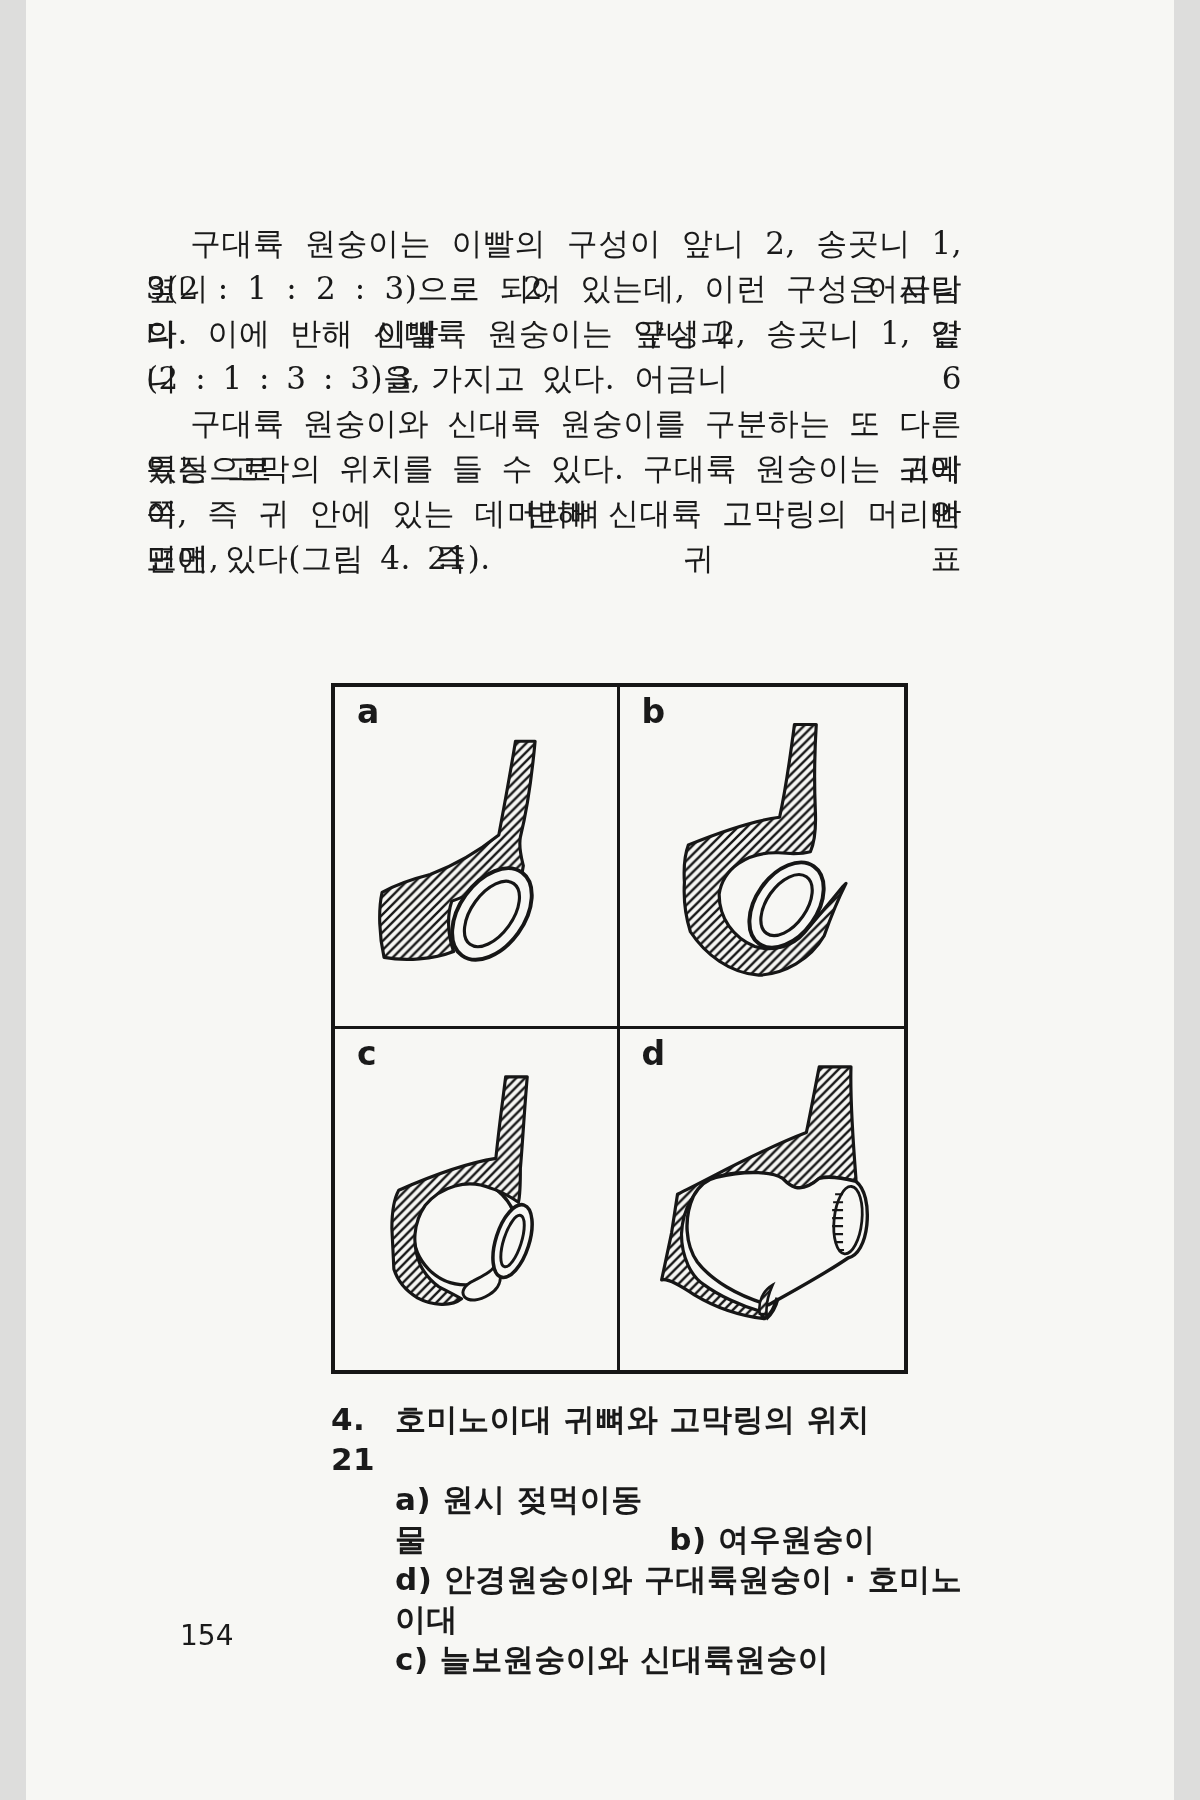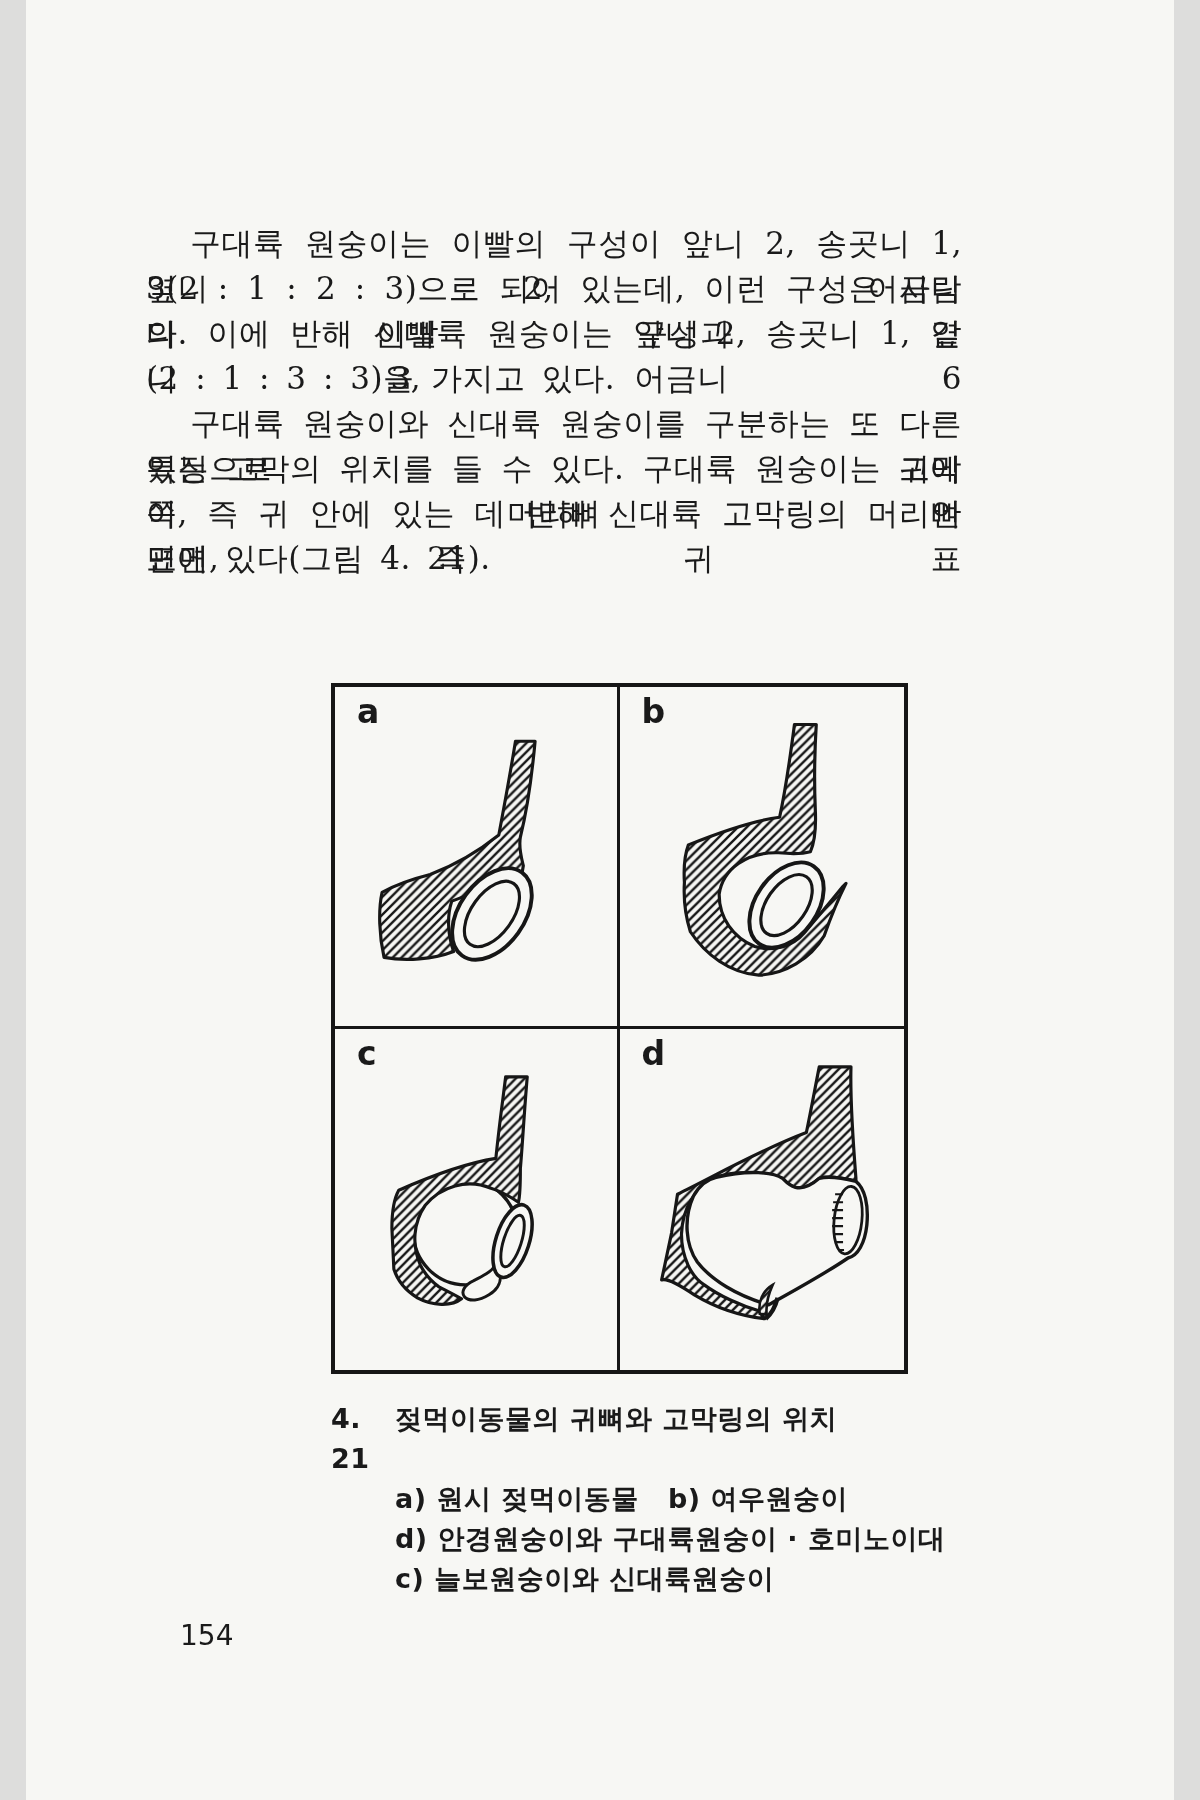--- a/index.html
+++ b/index.html
@@ -30,21 +30,21 @@
   .plabel{
     position:absolute;left:22px;top:8px;z-index:2;
     font-family:"DejaVu Sans","Liberation Sans",sans-serif;
     font-weight:700;font-size:33px;line-height:1;
   }
   .panel svg{position:absolute;inset:0;width:100%;height:100%;}
   
   .caption{
     position:absolute;left:305px;top:1399px;width:640px;
     font-family:"DejaVu Sans","Liberation Sans",sans-serif;
-    font-weight:600;font-size:27px;line-height:40px;letter-spacing:.5px;
+    font-weight:600;font-size:31px;line-height:40px;letter-spacing:.5px;
   }
   .cap-row{display:flex;}
   .cap-num{display:inline-block;width:64px;flex:0 0 64px;}
   .cap-sub{padding-left:64px;}
   .cap-item-a{display:inline-block;width:263px;}
   
   .page-num{
     position:absolute;left:154px;top:1619px;
     font-family:"DejaVu Sans","Liberation Sans",sans-serif;
     font-weight:500;font-size:28px;
@@ -166,21 +166,21 @@
         <path d="M217,166 h8 M215,174 h10 M214,182 h11 M214,190 h11 M214,198 h11 M215,206 h10 M217,214 h8 M220,222 h6" stroke="#161616" stroke-width="2.2" fill="none"></path>
         <path d="M141,286 C139,274 144,263 154,257 C149,268 147,278 148,287 Z" fill="url(#hpd)" stroke="#161616" stroke-width="2.6"></path>
         <path d="M147,291 C153,286 157,278 159,270" stroke="#161616" stroke-width="4.5" fill="none"></path>
       </svg>
     </div>
   </div>
 
   <div class="caption">
     <div class="cap-row">
       <span class="cap-num">4. 21</span>
-      <span>젖먹이동물의 귀뼈와 고막링의 위치</span>
+      <span>호미노이대 귀뼈와 고막링의 위치</span>
     </div>
     <div class="cap-sub">
       <span class="cap-item-a">a) 원시 젖먹이동물</span>
       <span>b) 여우원숭이</span>
     </div>
     <div class="cap-sub">d) 안경원숭이와 구대륙원숭이 · 호미노이대</div>
     <div class="cap-sub">c) 늘보원숭이와 신대륙원숭이</div>
   </div>
 
   <div class="page-num">154</div>

